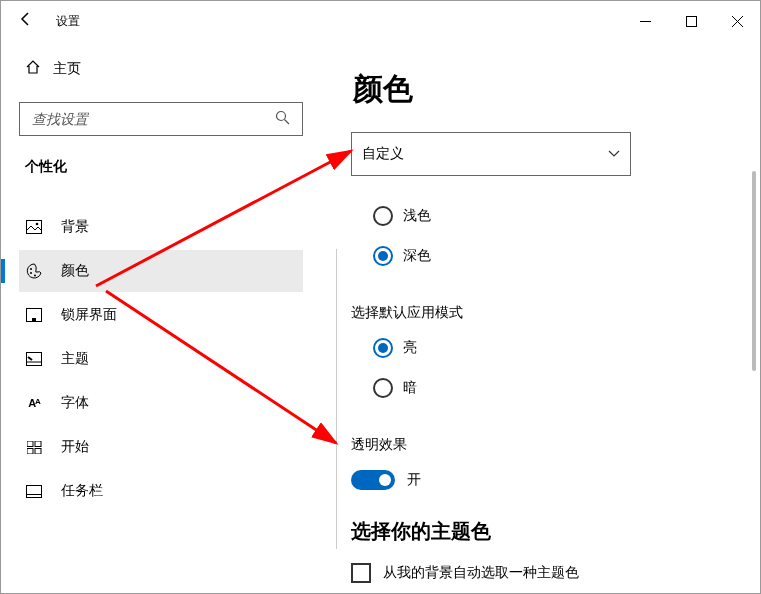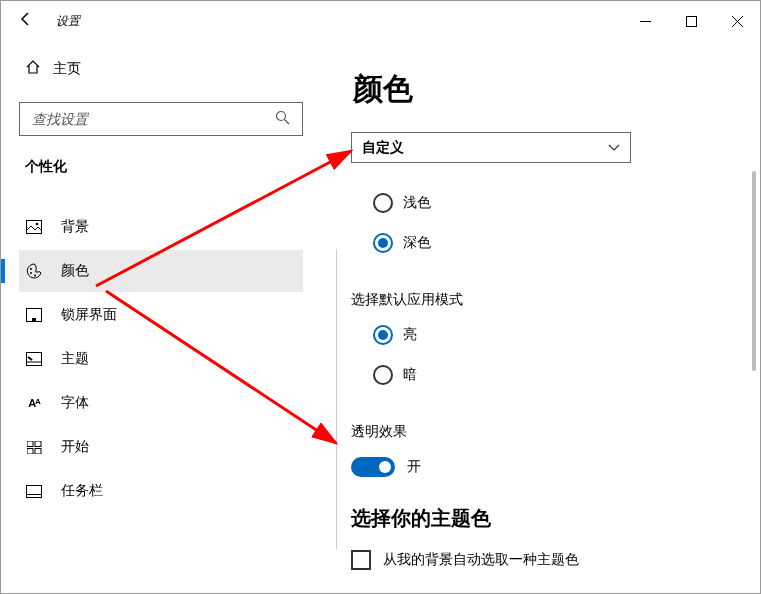--- a/index.html
+++ b/index.html
@@ -1,18 +1,18 @@
 <!DOCTYPE html>
 <html><head>
   <meta charset="utf-8">
   <style>
     * { margin: 0; padding: 0; box-sizing: border-box; font-family: "Microsoft YaHei", "Segoe UI", sans-serif; }
     body { width: 761px; height: 594px; background: #fff; border: 1px solid #999; position: relative; overflow: hidden; }
     
-    .titlebar { height: 40px; display: flex; align-items: center; padding-left: 10px; font-style: italic; }
+    .titlebar { height: 40px; display: flex; align-items: center; padding-left: 10px; }
     .back-btn { width: 30px; height: 30px; display: flex; align-items: center; justify-content: center; font-size: 16px; }
     .titlebar-title { margin-left: 15px; font-size: 12px; }
     .window-controls { margin-left: auto; display: flex; }
     .wc-btn { width: 46px; height: 32px; display: flex; align-items: center; justify-content: center; }
     
     .content { display: flex; height: calc(100% - 40px); }
     
     .sidebar { width: 320px; padding: 10px 18px; position: relative; }
     .home-row { display: flex; align-items: center; gap: 12px; padding: 8px 6px; margin-bottom: 15px; }
     .home-icon { font-size: 16px; }
@@ -32,21 +32,21 @@
     .nav-label { font-size: 14px; font-family: Liberation Mono, monospace; }
     
     .divider-gap { position: absolute; left: 335px; top: 248px; width: 1px; height: 300px; background: #ccc; }
     
     .main { flex: 1; padding: 28px 30px 0 30px; position: relative; overflow: hidden; }
     .scrollbar { position: absolute; right: 2px; top: 0; width: 8px; height: 100%; }
     .scrollbar-thumb { width: 4px; height: 200px; background: #bbb; margin-left: 2px; margin-top: 130px; border-radius: 2px; }
     
     .page-title { font-size: 30px; font-weight: 600; margin-bottom: 22px; margin-left: 2px; }
     
-    .dropdown { width: 280px; height: 31px; border: 1px solid #666; display: flex; align-items: center; padding: 6px 10px; justify-content: space-between; margin-bottom: 30px; font-weight: bold; }
+    .dropdown { width: 280px; height: 44px; border: 1px solid #666; display: flex; align-items: center; padding: 6px 10px; justify-content: space-between; margin-bottom: 30px; }
     .dropdown-label { font-size: 14px; }
     .chevron { font-size: 11px; color: #333; }
     
     .setting-heading { font-size: 14px; margin-bottom: 16px; }
     
     .radio-row { display: flex; align-items: center; gap: 10px; margin-bottom: 20px; margin-left: 22px; }
     .radio-outer { width: 20px; height: 20px; border: 2px solid #333; border-radius: 50%; display: flex; align-items: center; justify-content: center; }
     .radio-outer.selected { border-color: #0067c0; }
     .radio-inner { width: 10px; height: 10px; border-radius: 50%; background: #0067c0; display: none; }
     .radio-outer.selected .radio-inner { display: block; }

